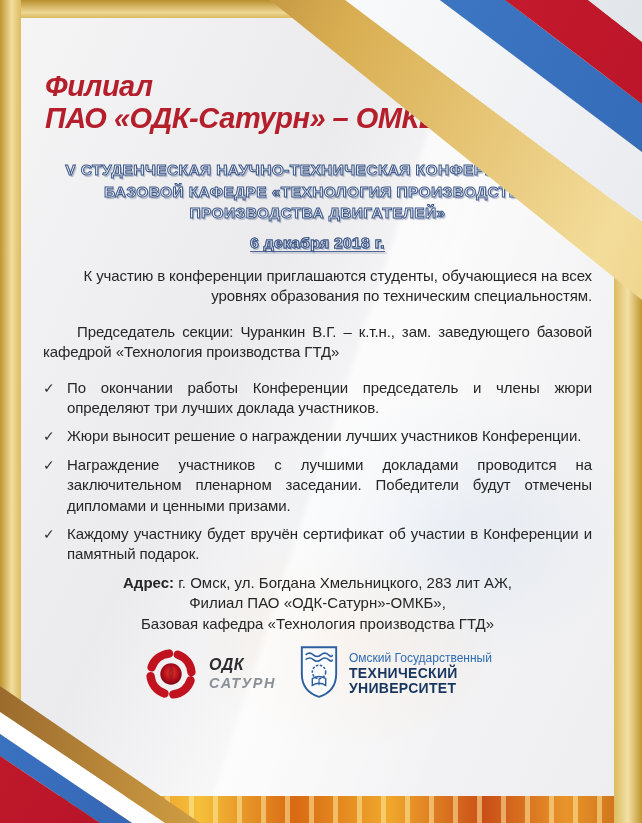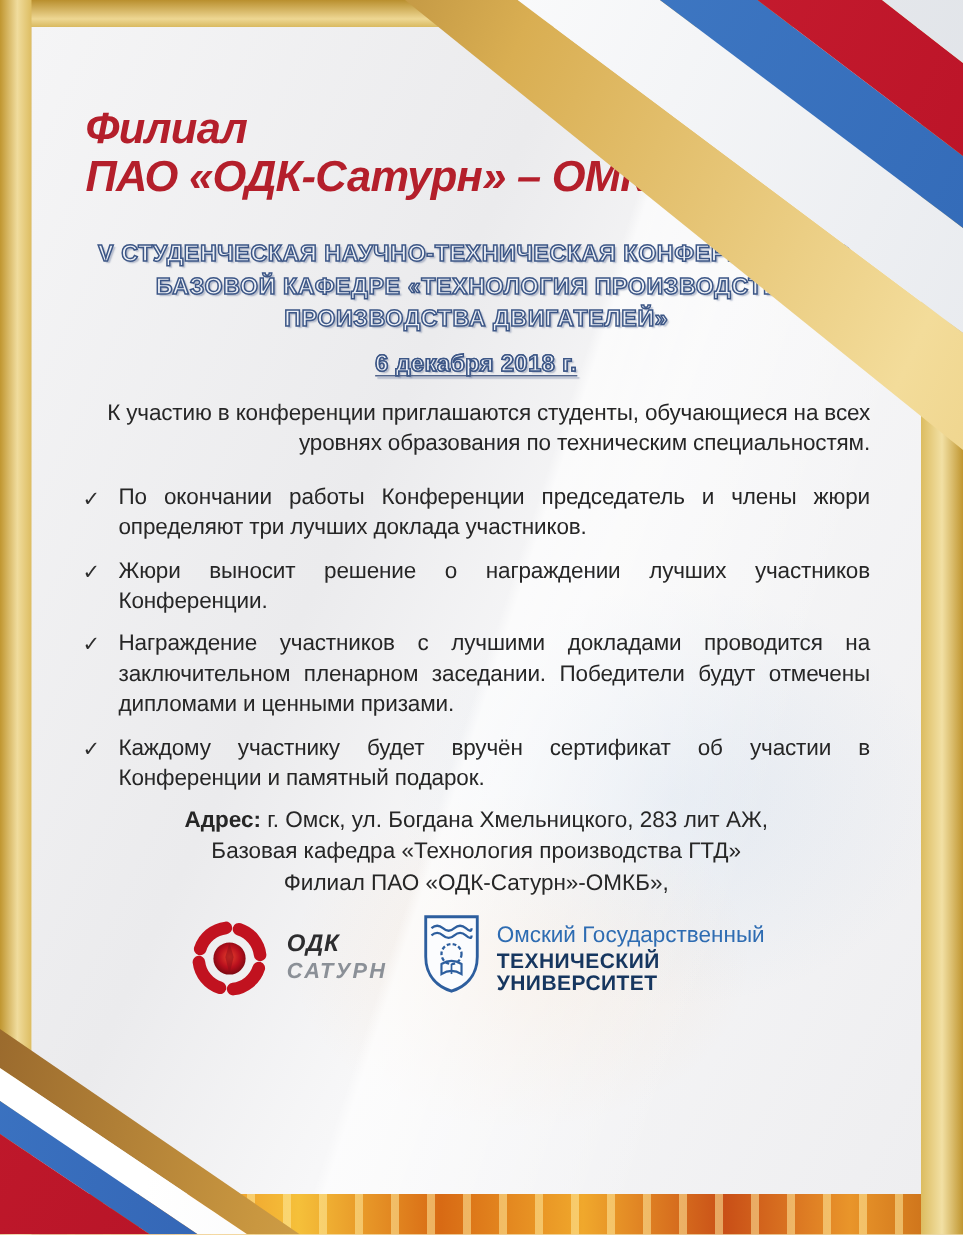--- a/index.html
+++ b/index.html
@@ -44,21 +44,21 @@
   
   .rb-bl-gold {clip-path:polygon(0 686px,0 712px,165px 823px,200px 823px);
     background:linear-gradient(100deg,#7e4f22 0%,#c99740 40%,#edd18a 85%);}
   .rb-bl-white{clip-path:polygon(0 712px,0 734px,132px 823px,165px 823px);
     background:linear-gradient(100deg,#ffffff 30%,#e6e9ec 95%);}
   .rb-bl-blue {clip-path:polygon(0 734px,0 756px,100px 823px,132px 823px);
     background:linear-gradient(100deg,#3f7bc8 0%,#24479b 90%);}
   .rb-bl-red  {clip-path:polygon(0 756px,0 823px,100px 823px);
     background:linear-gradient(120deg,#d01f31 0%,#a70e22 90%);}
   
-  .content{position:absolute;inset:0;padding:0 34px;box-sizing:border-box;color:#262626;}
+  .content{position:absolute;inset:0;padding:0 22px;box-sizing:border-box;color:#262626;}
   .org-title{margin:52px 0 0 2px;color:#b41f2b;font-weight:800;font-style:italic;
     font-size:29px;line-height:1.12;letter-spacing:-.5px;}
   .outline-text{
     text-align:center;font-weight:700;color:#eef1f6;
     -webkit-text-stroke:1px #3c5686;
     text-shadow:1.5px 1.5px 1px rgba(62,84,128,.35);
     letter-spacing:.4px;}
   .conf-title{margin-top:24px;font-size:15.5px;line-height:1.4;}
   .conf-date{margin-top:10px;font-size:15.5px;}
   .conf-date span{text-decoration:underline;text-decoration-color:#52658c;text-underline-offset:3px;}
@@ -76,21 +76,21 @@
   .address b{font-weight:700;}
   
   .logos{margin-top:9px;display:flex;align-items:center;justify-content:center;gap:22px;}
   .odk-logo{display:flex;align-items:center;gap:10px;}
   .odk-swirl-wrap{width:56px;height:56px;}
   .odk-text{font-style:italic;font-weight:800;line-height:1;}
   .odk-text .l1{font-size:16px;color:#2d2d2f;letter-spacing:.5px;}
   .odk-text .l2{font-size:14.5px;color:#8b9097;letter-spacing:1.5px;margin-top:3px;}
   .omgtu-logo{display:flex;align-items:center;gap:9px;}
   .omgtu-text{line-height:1.04;}
-  .omgtu-text .l1{font-size:15px;color:#2e6cb2;margin-bottom:2px;}
+  .omgtu-text .l1{font-size:12px;color:#2e6cb2;margin-bottom:2px;}
   .omgtu-text .l2,.omgtu-text .l3{font-size:14px;font-weight:700;color:#16365f;letter-spacing:.3px;}
 </style>
 </head>
 <body>
 
 <div class="gold-top"></div>
 <div class="gold-left"></div>
 <div class="gold-right"></div>
 
 <div class="turbine-strip"></div>
@@ -112,20 +112,21 @@
     </div>
 
     <div class="conf-date outline-text">
       <span>6 декабря 2018 г.</span>
     </div>
 
     <p class="body-p p-invite">К участию в конференции приглашаются студенты, обучающиеся на всех уровнях образования по техническим специальностям.</p>
 
 
 
+    <p class="body-p p-chair">Председатель секции: Чуранкин В.Г. – к.т.н., зам. заведующего базовой кафедрой «Технология производства ГТД»</p>
 
     <div class="bullets">
       <div class="bullet body-p">
         <span class="check">✓</span>
         <span class="btext">По окончании работы Конференции председатель и члены жюри определяют три лучших доклада участников.</span>
       </div>
       <div class="bullet body-p">
         <span class="check">✓</span>
         <span class="btext">Жюри выносит решение о награждении лучших участников Конференции.</span>
       </div>
@@ -134,22 +135,22 @@
         <span class="btext">Награждение участников с лучшими докладами проводится на заключительном пленарном заседании. Победители будут отмечены дипломами и ценными призами.</span>
       </div>
       <div class="bullet body-p">
         <span class="check">✓</span>
         <span class="btext">Каждому участнику будет вручён сертификат об участии в Конференции и памятный подарок.</span>
       </div>
     </div>
 
     <div class="address">
       <div><b>Адрес:</b><span> г. Омск, ул. Богдана Хмельницкого, 283 лит АЖ,</span></div>
+      <div>Филиал ПАО «ОДК-Сатурн»-ОМКБ»,</div>
       <div>Базовая кафедра «Технология производства ГТД»</div>
-      <div>Филиал ПАО «ОДК-Сатурн»-ОМКБ»,</div>
     </div>
 
     <div class="logos">
       <div class="odk-logo">
         <div class="odk-swirl-wrap">
           <svg width="56" height="56" viewBox="0 0 60 60">
             <defs>
               <radialGradient id="coreGrad" cx="50%" cy="45%" r="60%">
                 <stop offset="0%" stop-color="#e8432e"></stop>
                 <stop offset="55%" stop-color="#b80f1d"></stop>

